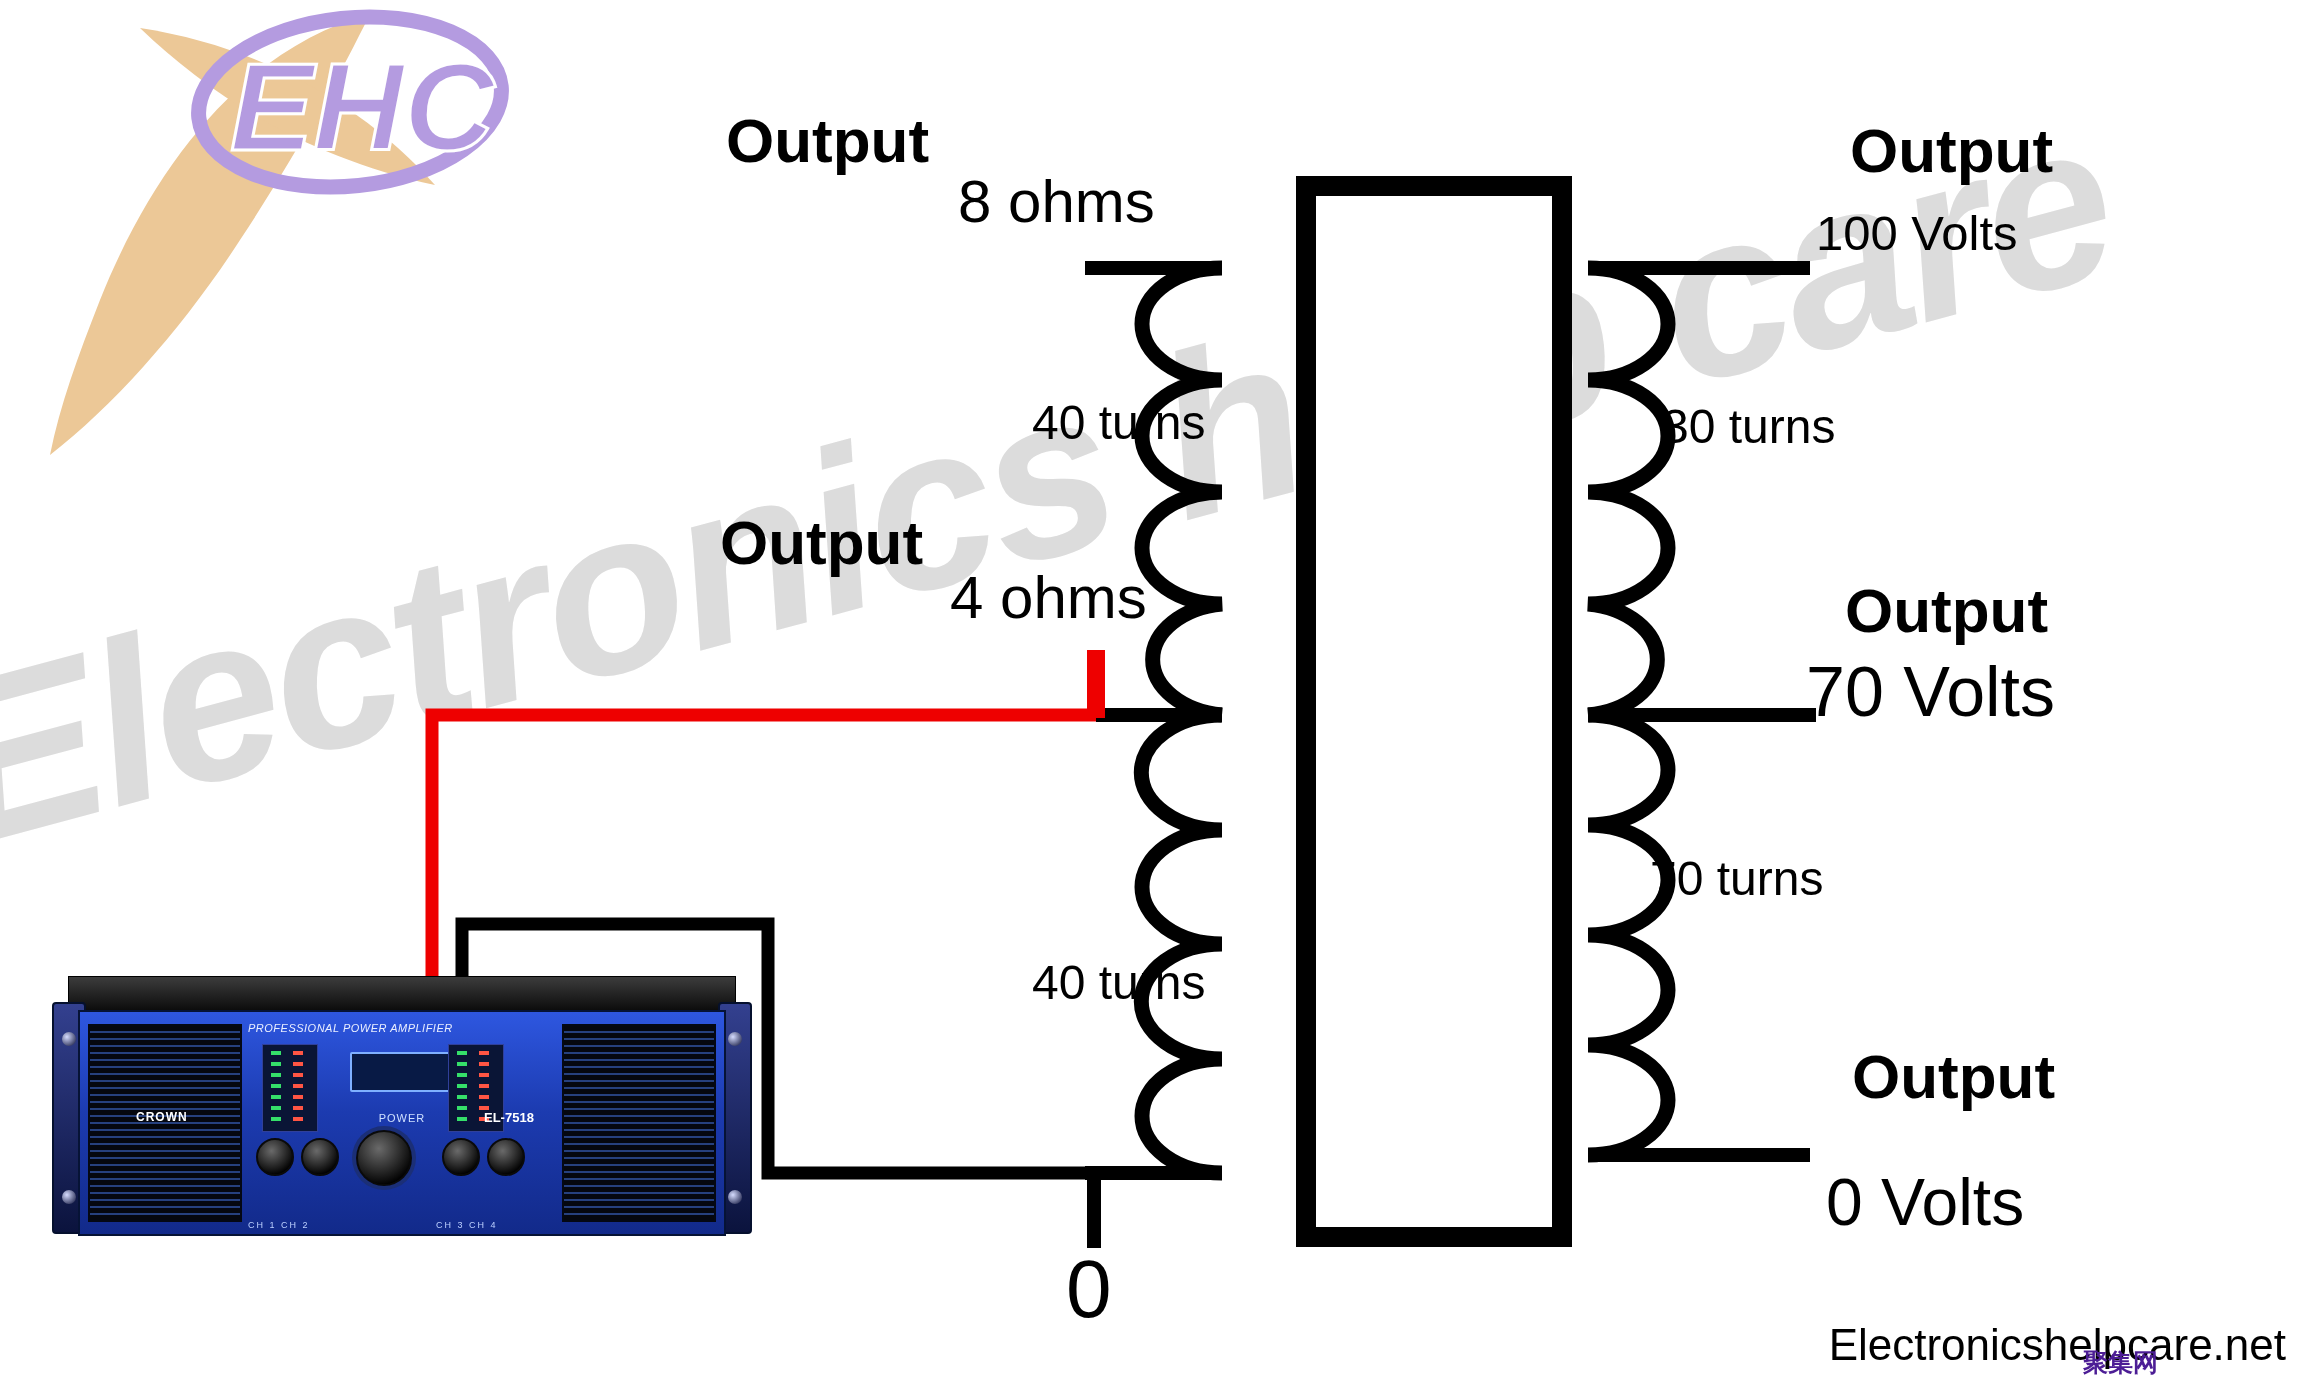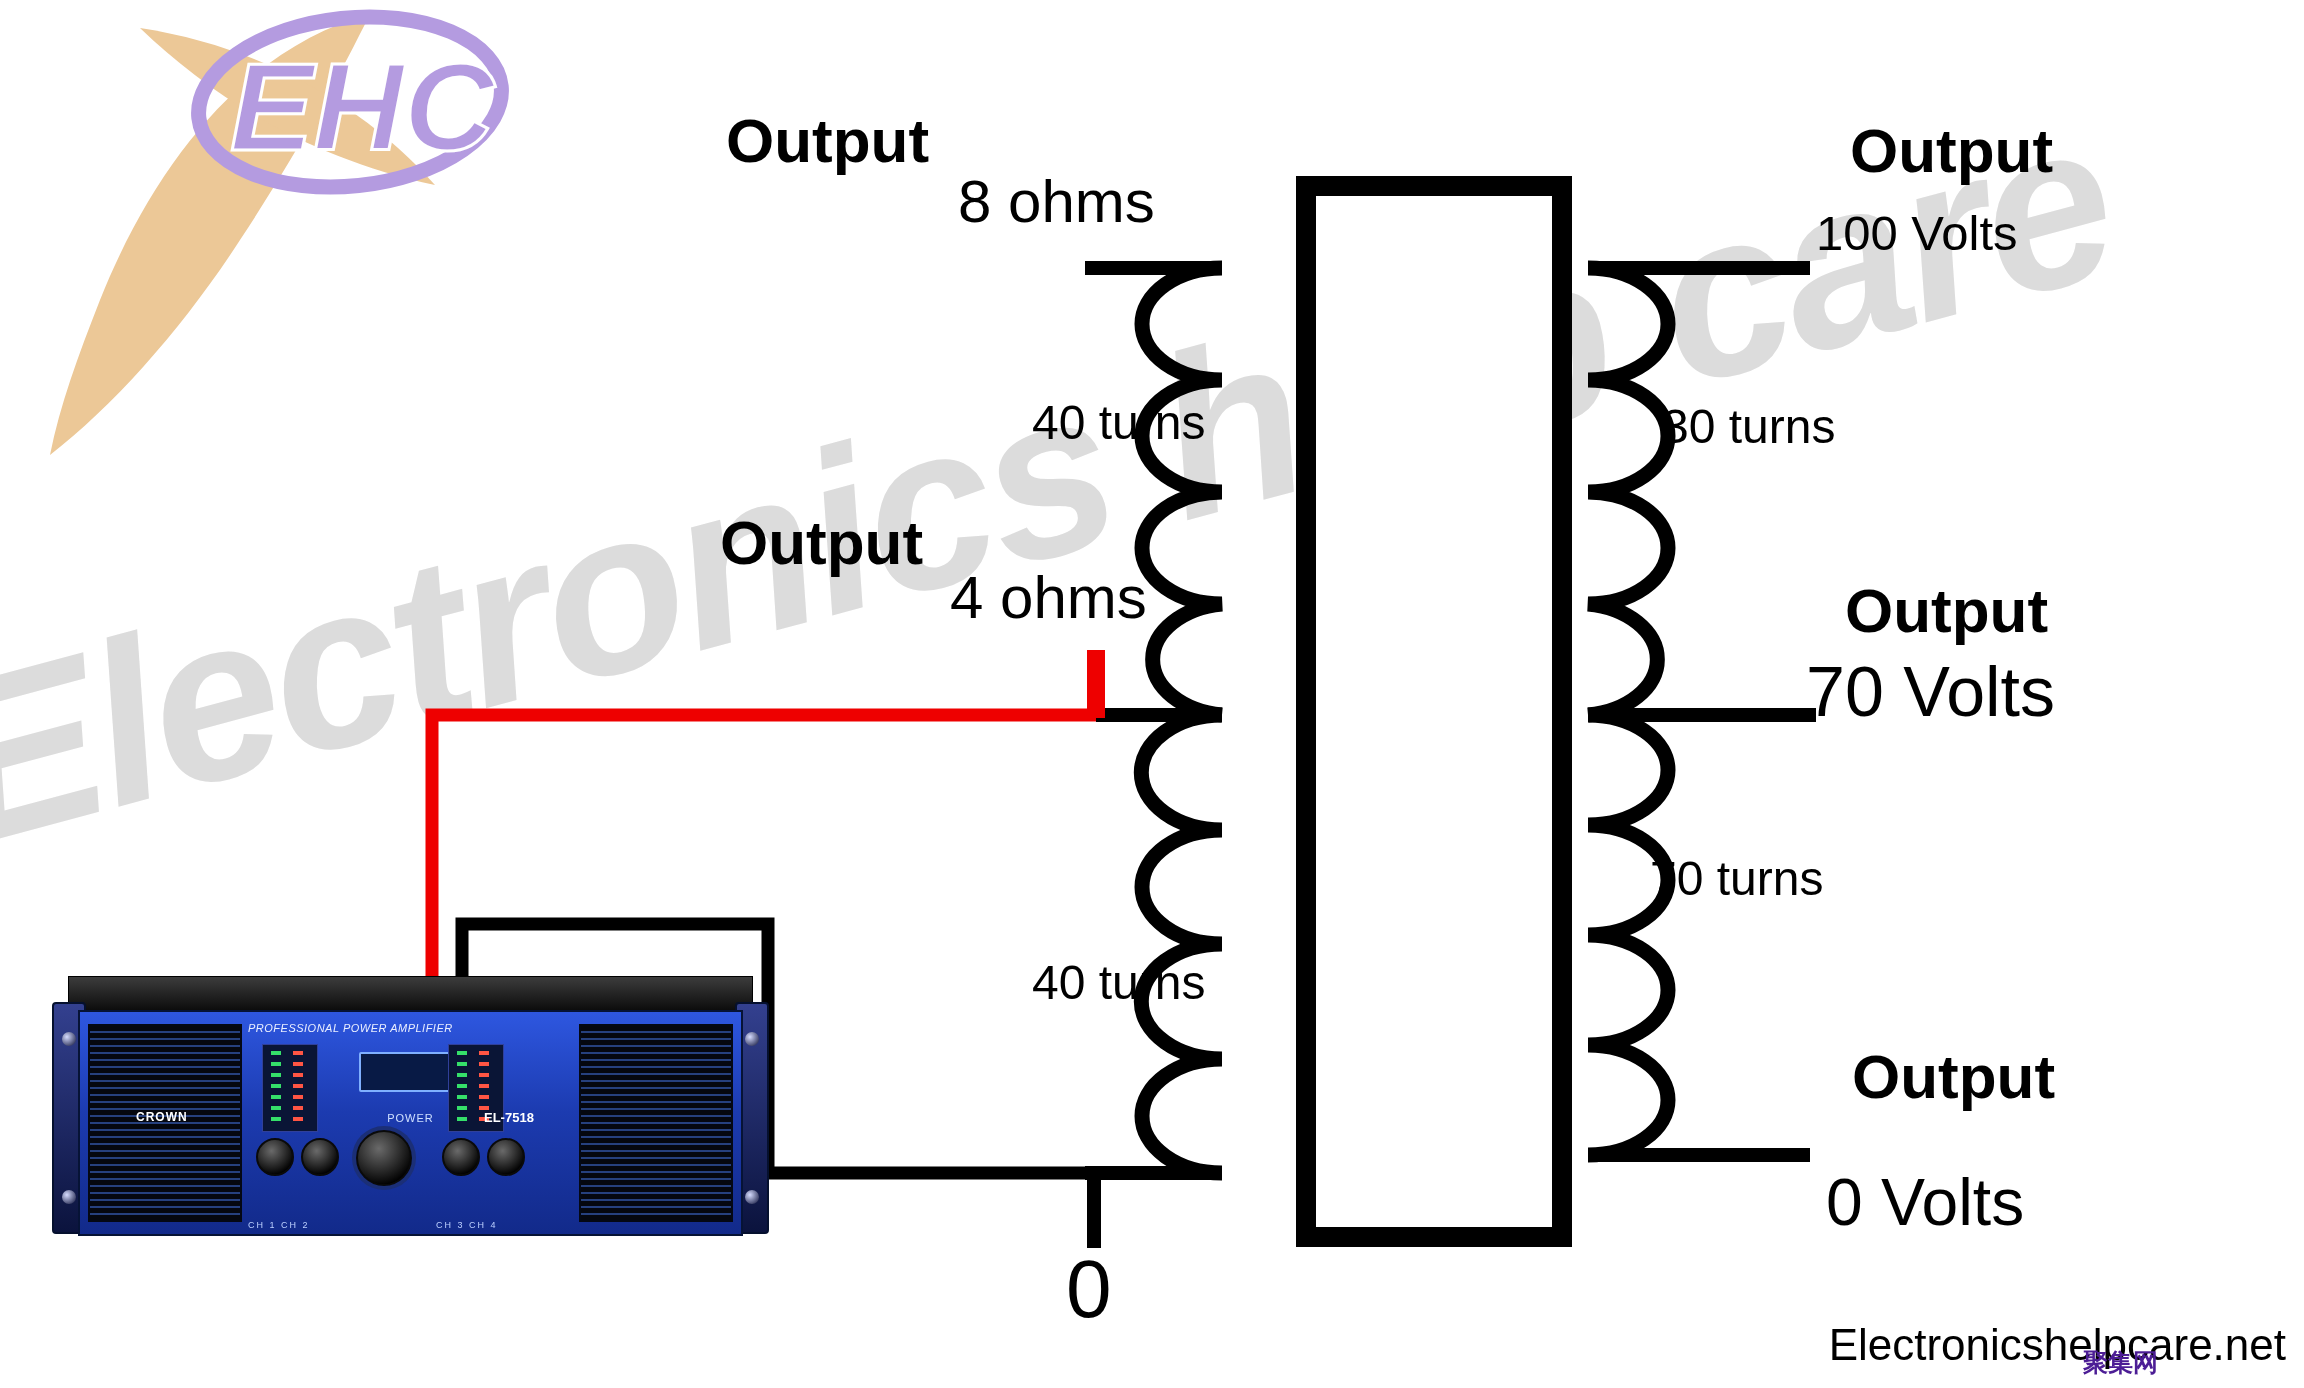--- a/index.html
+++ b/index.html
@@ -22,21 +22,21 @@
   .lbl.bold{font-weight:bold;}
   .title{
     position:absolute;left:80px;top:192px;z-index:5;
     font-weight:bold;font-size:102px;line-height:1.32;letter-spacing:-2px;
   }
   .footer-site{position:absolute;right:18px;top:1320px;z-index:5;font-weight:normal;font-size:44px;}
   .corner-mark{position:absolute;right:146px;top:1346px;z-index:5;font-size:25px;font-weight:bold;color:#4c1d95;}
   
   .logo{position:absolute;left:20px;top:0;z-index:3;}
   
-  .amp{position:absolute;left:52px;top:976px;width:700px;height:268px;z-index:6;padding-left:17px;}
+  .amp{position:absolute;left:52px;top:976px;width:700px;height:268px;z-index:6;}
   .amp-ear{position:absolute;top:26px;width:30px;height:228px;border-radius:4px;
     background:linear-gradient(#33408f,#0b133d);border:2px solid #05102e;}
   .amp-ear.left{left:0}.amp-ear.right{right:0}
   .screw{position:absolute;left:8px;width:14px;height:14px;border-radius:50%;
     background:radial-gradient(circle at 35% 35%,#d6dcff,#3a3f66 75%);}
   .screw.s1{top:28px}.screw.s2{bottom:28px}
   .amp-top{position:absolute;left:16px;right:16px;top:0;height:34px;
     background:linear-gradient(#3c3c3c,#0b0b0b);border:1px solid #000;}
   .amp-front{position:absolute;left:26px;right:26px;top:34px;bottom:8px;
     background:linear-gradient(180deg,#2e57e0 0%,#1c3bb0 45%,#122a8a 100%);

